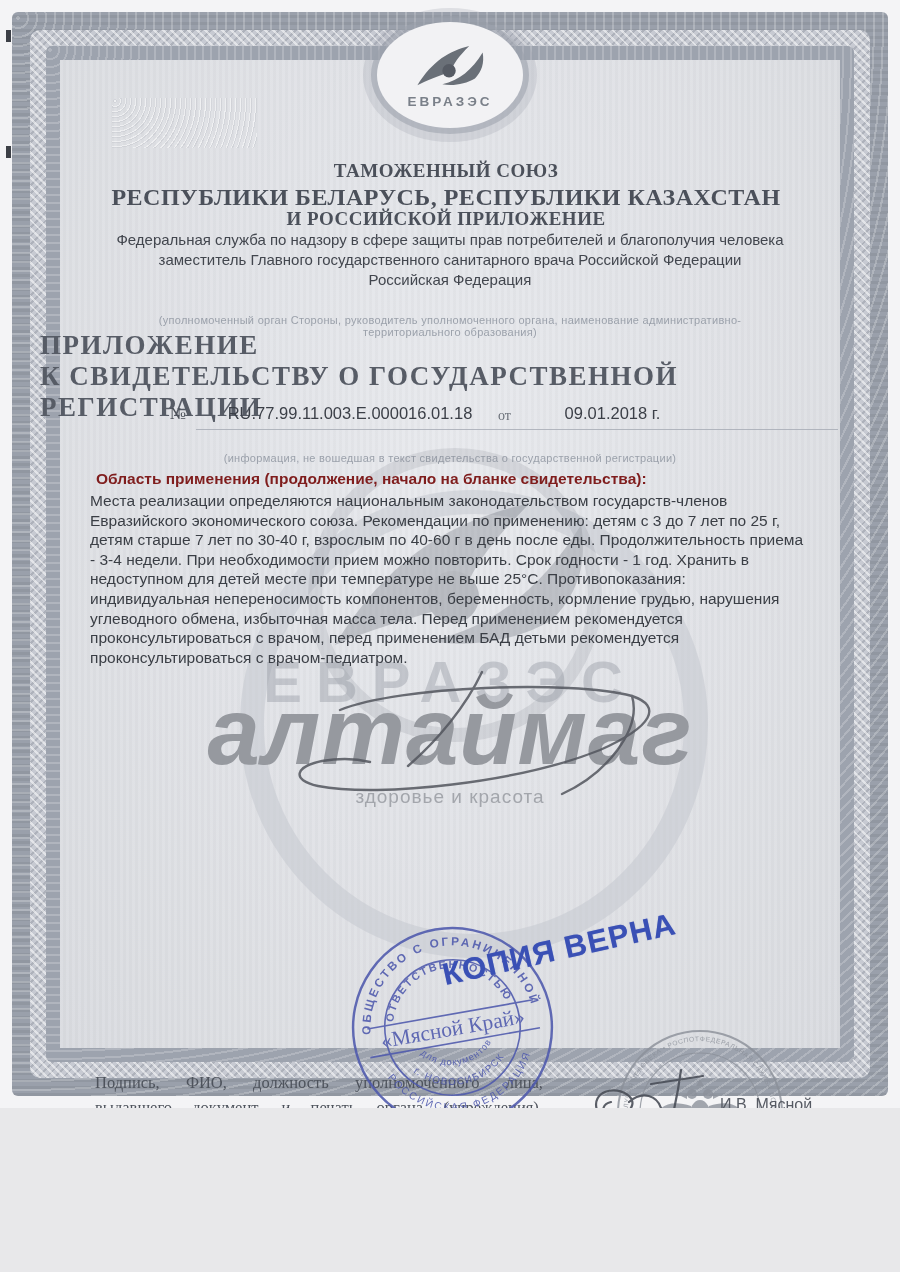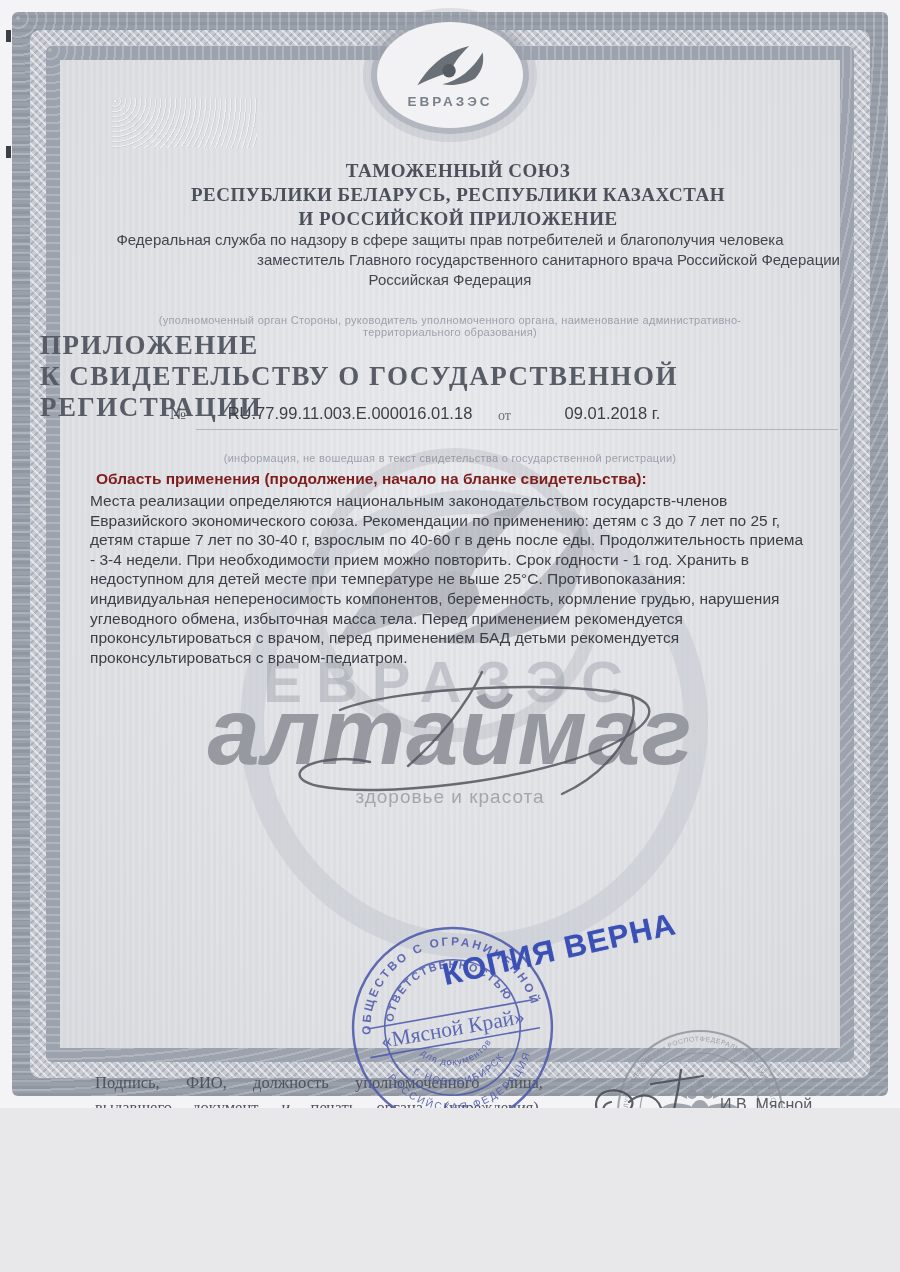--- a/index.html
+++ b/index.html
@@ -39,21 +39,21 @@
   
   .logo-badge{
     position:absolute;left:50%;top:22px;transform:translateX(-50%);
     width:146px;height:106px;background:#f2f2f4;border-radius:50%;
     box-shadow:0 0 0 6px rgba(154,160,171,.55), 0 0 0 14px rgba(154,160,171,.25);
     display:flex;flex-direction:column;align-items:center;justify-content:center;z-index:6;
   }
   .logo-badge .emblem{margin-top:2px;}
   .logo-text{font-size:13.5px;font-weight:bold;letter-spacing:3px;color:#7a8089;margin-top:3px;}
   
-  .hdr-serif{position:absolute;left:68px;width:780px;text-align:center;
+  .hdr-serif{position:absolute;left:56px;width:780px;text-align:center;
     font-family:"Liberation Serif",serif;font-weight:bold;color:#4b505a;letter-spacing:.5px;}
   .hdr-sans{position:absolute;left:60px;width:780px;text-align:center;color:#42464e;}
   .tiny-note{position:absolute;left:130px;width:640px;text-align:center;font-size:11px;color:#9ba1ab;letter-spacing:.3px;}
   .doc-title{position:absolute;left:40px;width:820px;
     font-family:"Liberation Serif",serif;font-weight:bold;color:#575c66;letter-spacing:1.5px;font-size:27px;}
   
   .no-label{position:absolute;left:170px;top:404px;font-family:"Liberation Serif",serif;font-size:17px;color:#4b5058;}
   .no-value{position:absolute;left:200px;top:404px;width:300px;text-align:center;font-size:16.5px;color:#3b3f47;}
   .from-label{position:absolute;left:498px;top:408px;font-family:"Liberation Serif",serif;font-size:14px;color:#6a6f78;}
   .date-value{position:absolute;left:545px;top:404px;width:135px;text-align:center;font-size:16.5px;color:#3b3f47;}
@@ -108,24 +108,24 @@
       <g fill="#6a7078">
         <path d="M6,44 C22,18 40,8 60,3 C49,14 43,22 41,30 C28,34 14,40 6,44 Z"></path>
         <path d="M32,43 C50,39 63,28 74,10 C76,21 73,30 66,37 C56,43 43,45 32,43 Z"></path>
         <circle cx="39" cy="29" r="7" fill="#565b64"></circle>
       </g>
     </svg>
     <div class="logo-text">ЕВРАЗЭС</div>
   </div>
 
   <div class="hdr-serif" style="top:160px;font-size:19px;">ТАМОЖЕННЫЙ СОЮЗ</div>
-  <div class="hdr-serif" style="top:184px;font-size:19px;">РЕСПУБЛИКИ БЕЛАРУСЬ, РЕСПУБЛИКИ КАЗАХСТАН</div>
+  <div class="hdr-serif" style="top:184px;font-size:24px;">РЕСПУБЛИКИ БЕЛАРУСЬ, РЕСПУБЛИКИ КАЗАХСТАН</div>
   <div class="hdr-serif" style="top:208px;font-size:19px;">И РОССИЙСКОЙ ПРИЛОЖЕНИЕ</div>
   <div class="hdr-sans" style="top:231px;font-size:15px;">Федеральная служба по надзору в сфере защиты прав потребителей и благополучия человека</div>
-  <div class="hdr-sans" style="top:251px;font-size:15px;text-align:right;">заместитель Главного государственного санитарного врача Российской Федерации</div>
+  <div class="hdr-sans" style="top:251px;font-size:15px;">заместитель Главного государственного санитарного врача Российской Федерации</div>
   <div class="hdr-sans" style="top:271px;font-size:15px;">Российская Федерация</div>
   <div class="tiny-note" style="top:314px;">(уполномоченный орган Стороны, руководитель уполномоченного органа, наименование административно-территориального образования)</div>
 
   <div class="doc-title" style="top:330px;">ПРИЛОЖЕНИЕ</div>
   <div class="doc-title" style="top:361px;">К СВИДЕТЕЛЬСТВУ О ГОСУДАРСТВЕННОЙ РЕГИСТРАЦИИ</div>
 
   <div class="no-label">№</div>
   <div class="no-value">RU.77.99.11.003.E.000016.01.18</div>
   <div class="from-label">от</div>
   <div class="date-value">09.01.2018 г.</div>

